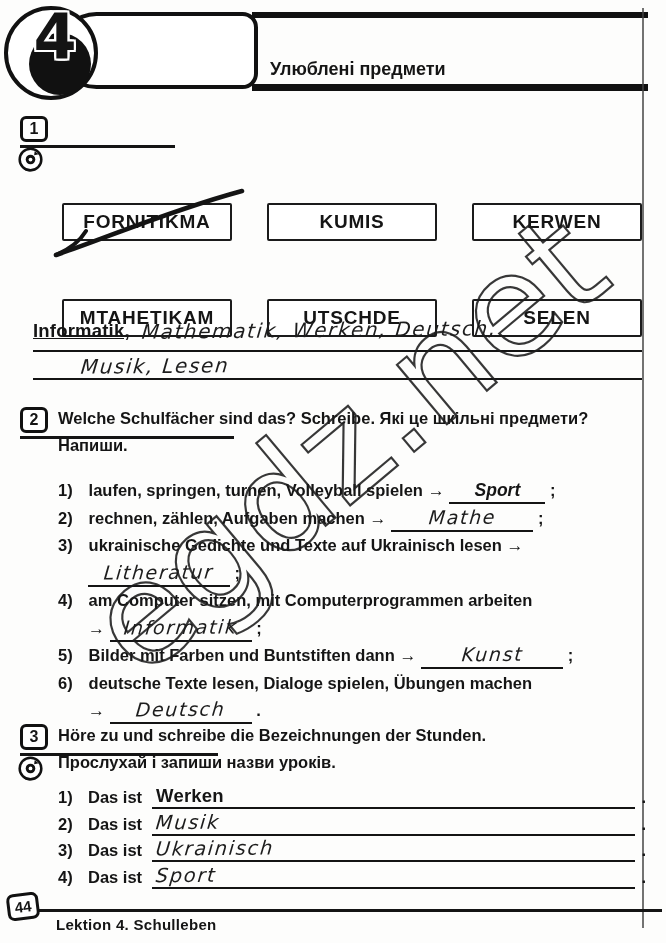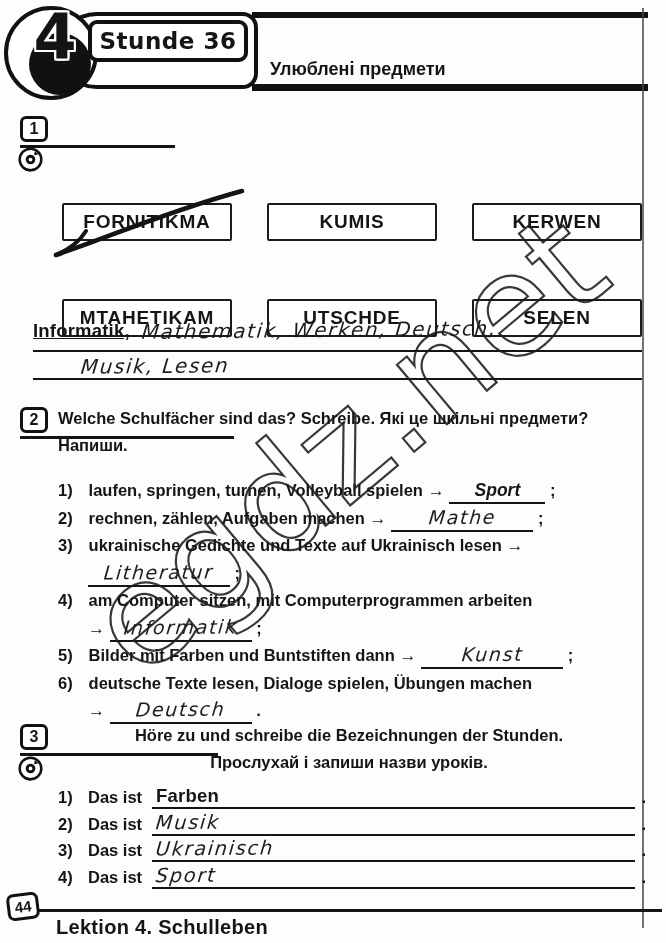--- a/index.html
+++ b/index.html
@@ -52,21 +52,21 @@
   .ex-badge {
     position:absolute; left:0; top:2px; width:28px; height:26px;
     border:3px solid #111; border-radius:6px; background:#fff;
     display:flex; align-items:center; justify-content:center;
     font-weight:900; font-size:16px;
   }
   .head-underline { position:absolute; left:0; height:3px; background:#141414; }
   .cd-icon { position:absolute; width:25px; height:25px; }
   .ex-head { margin-left:38px; width:582px; font-size:16.5px; line-height:27px; font-weight:700; }
   .uk { font-weight:700; }
-  .blk { display:block;text-align:center; }
+  .blk { display:block; }
 
   
   .anagram-row { position:absolute; left:42px; right:6px; display:flex; justify-content:space-between; }
   .anagram-box {
     position:relative; width:170px; height:38px; background:#fff;
     border:2.5px solid #1b1b1b; border-radius:2px;
     display:flex; align-items:center; justify-content:center;
     font-weight:700; font-size:19px; letter-spacing:.8px;
   }
   .cross { position:absolute; left:-18px; top:-16px; width:204px; height:72px; overflow:visible; }
@@ -101,38 +101,37 @@
   .ex3-row .dot { padding-bottom:2px; }
 
   
   .page-badge {
     position:absolute; left:7px; top:893px; width:32px; height:27px;
     border:3px solid #111; border-radius:7px; background:#fff;
     display:flex; align-items:center; justify-content:center;
     font-weight:900; font-size:15px; transform:rotate(-7deg); z-index:6;
   }
   .footer-rule { position:absolute; left:34px; right:4px; top:909px; height:3px; background:#141414; }
-  .footer-label { position:absolute; left:56px; top:916px; font-weight:800; font-size:20px; letter-spacing:.3px; }
+  .footer-label { position:absolute; left:56px; top:916px; font-weight:800; font-size:15px; letter-spacing:.3px; }
 
   
   .watermark { position:absolute; left:0; top:0; z-index:40; pointer-events:none; }
 </style>
 </head>
 <body>
 
 <div id="page">
 
   <div class="ribbon-stadium"></div>
   <div class="ribbon-top"></div>
   <div class="ribbon-bottom"></div>
   <div class="unit-circle">
     <div class="unit-disc"></div>
     <div class="unit-number">4</div>
   </div>
-  <div class="stunde-box">Stunde 36</div>
   <div class="page-subtitle">Улюблені предмети</div>
   <div class="edge-line"></div>
 
   <div class="section" style="top:114px; height:290px;">
     <div class="ex-badge">1</div>
     <div class="head-underline" style="top:31px; width:155px;"></div>
     <svg class="cd-icon" style="left:-2px; top:33px;" viewBox="0 0 24 24">
       <circle cx="12" cy="12" r="10.4" fill="#fff" stroke="#111" stroke-width="2.4"></circle>
       <path d="M3 16.6 A10.4 10.4 0 0 0 16.6 21 A8 8 0 0 1 3 16.6 Z" fill="#111"></path>
       <circle cx="12" cy="12" r="4.6" fill="#111"></circle>
@@ -202,21 +201,21 @@
       <path d="M16 4 L20 7 L15.5 8 Z" fill="#111"></path>
     </svg>
     <p class="ex-head">
       <span class="blk">Höre zu und schreibe die Bezeichnungen der Stunden.</span>
       <span class="uk blk">Прослухай і запиши назви уроків.</span>
     </p>
     <div class="ex3-list" style="top:60px;" id="ex3-list">
         <div class="ex3-row">
           <span class="num">1)</span>
           <span class="lbl">Das ist</span>
-          <span class="line3"><span class="printed-word">Farben</span></span>
+          <span class="line3"><span class="printed-word">Werken</span></span>
           <span class="dot">.</span>
         </div>
         <div class="ex3-row">
           <span class="num">2)</span>
           <span class="lbl">Das ist</span>
           <span class="line3"><span class="hand">Musik</span></span>
           <span class="dot">.</span>
         </div>
         <div class="ex3-row">
           <span class="num">3)</span>

